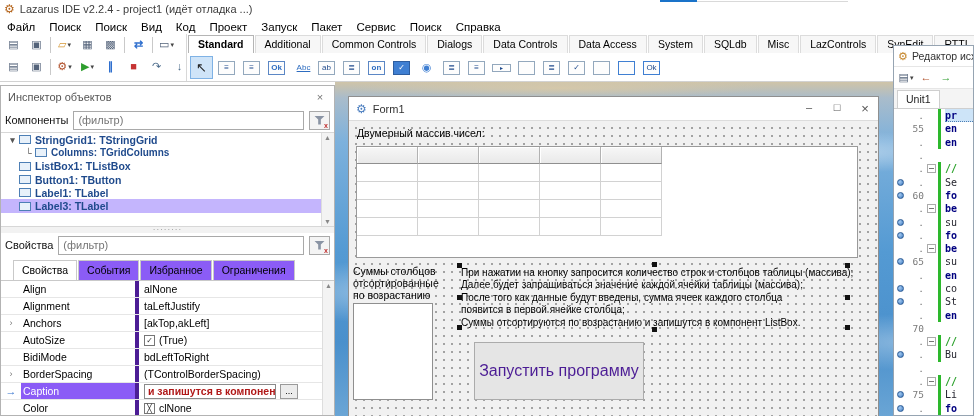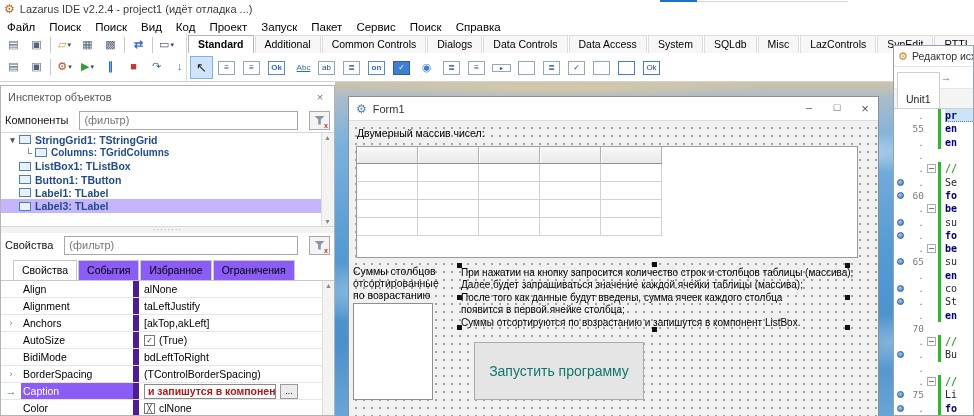--- a/index.html
+++ b/index.html
@@ -58,21 +58,21 @@
       radial-gradient(300px 14px at 35% 6px, rgba(216,201,168,.85), rgba(216,201,168,0) 70%),
       radial-gradient(220px 30px at 78% 70px, rgba(255,255,255,.45), rgba(255,255,255,0) 70%),
       radial-gradient(180px 45px at 8% 210px, rgba(255,255,255,.4), rgba(255,255,255,0) 70%),
       radial-gradient(200px 40px at 90% 260px, rgba(255,255,255,.35), rgba(255,255,255,0) 70%),
       linear-gradient(180deg,#cfc4a8 0px,#a9bccb 16px,#7db1dc 60px,#549ad3 170px,#4a90cc 260px,#6aa5d5 334px)}
 
   
   .inspector{position:absolute;left:0;top:85px;width:335px;height:331px;background:#fff;border:1px solid #b3b3b3;font-size:11px;overflow:hidden}
   .insp-h{height:22px;display:flex;align-items:center;padding:0 7px;color:#555;font-size:11px}
   .insp-h .close{margin-left:auto;color:#777;font-size:11px;width:14px;text-align:center}
-  .filter-row{display:flex;align-items:center;gap:11px;padding:0 4px;height:24px}
+  .filter-row{display:flex;align-items:center;gap:5px;padding:0 4px;height:24px}
   .filter-row label{font-size:11px;color:#111}
   .filter-row input{flex:1;height:19px;border:1px solid #a9a9a9;font-family:"Liberation Sans",sans-serif;font-size:11px;padding:0 4px;min-width:0}
   .fbtn{width:21px;height:19px;border:1px solid #a9a9a9;background:#f4f4f4;position:relative;display:flex;align-items:center;justify-content:center}
   .funnel{width:11px;height:9px;background:#8a94a4;clip-path:polygon(0 0,100% 0,62% 45%,62% 100%,38% 100%,38% 45%)}
   .fbtn::after{content:"x";position:absolute;right:1px;bottom:0;font-size:7px;color:#c03030;font-weight:bold}
 
   .tree{position:relative;height:95px;border-top:1px solid #d7d7d7;border-bottom:1px solid #d7d7d7;overflow:hidden}
   .ti{height:13.3px;display:flex;align-items:center;font-weight:bold;color:#1f4a8c;font-size:10.5px;padding-left:6px;width:calc(100% - 13px)}
   .ti.child{padding-left:22px;font-size:10px}
   .ti.sel{background:#c4b5fd}
@@ -86,21 +86,21 @@
   .splitter::after{content:"········";color:#999;font-size:8px;letter-spacing:1px}
 
   .ptabs{display:flex;height:24px;align-items:flex-end;padding-left:12px;border-bottom:1px solid #c9c9c9;background:#fff}
   .ptab{padding:3px 8px 4px 8px;font-size:10.5px;border:1px solid #c9c9c9;border-bottom:none;background:#8b5cf6;margin-right:1px}
   .ptab.active{background:#fff}
 
   .pgrid{position:relative;height:134px;overflow:hidden}
   .prow{display:flex;height:17px;border-bottom:1px solid #e6e6e6;align-items:center;font-size:10.5px;width:calc(100% - 12px)}
   .pg-g{width:20px;text-align:center;color:#777;font-size:9px;flex:none}
   .prow.sel .pg-g{color:#2f6fce;font-weight:bold;font-size:11px}
-  .pg-n{width:118px;flex:none;padding:0 2px;border-right:6px solid #4c1d95;height:100%;display:flex;align-items:center}
+  .pg-n{width:118px;flex:none;padding:0 2px;border-right:4px solid #4c1d95;height:100%;display:flex;align-items:center}
   .prow.sel .pg-n{background:#8b5cf6;color:#fff}
   .pg-v{flex:1;display:flex;align-items:center;gap:4px;padding-left:5px;overflow:hidden;height:100%}
   .cb,.cx{display:none;width:11px;height:11px;border:1px solid #767676;flex:none;align-items:center;justify-content:center;font-size:8px;color:#333;background:#fff}
   .cb.show,.cx.show{display:flex}
   .val{white-space:nowrap;overflow:hidden}
   .val.red{color:#b01818;font-weight:bold;border:1px solid #8a8a8a;background:#fff;padding:0 3px;height:15px;display:flex;align-items:center;max-width:132px}
   .pbtn{display:none;width:18px;height:15px;border:1px solid #9a9a9a;background:#ececec;font-size:9px;line-height:1;text-align:center;flex:none;align-items:center;justify-content:center}
   .pbtn.show{display:flex}
   .pg-sb{position:absolute;right:0;top:0;width:12px;height:100%;background:#f3f3f3;border-left:1px solid #ddd}
   .pg-sb::before{content:"▲";position:absolute;top:1px;left:2px;font-size:7px;color:#888}
@@ -124,30 +124,30 @@
   .hc{width:61px;height:17px;background:linear-gradient(#f7f7f7,#e9e9e9);border-right:1px solid #b2b2b2;border-bottom:1px solid #8f8f8f;box-shadow:inset 1px 1px 0 #fff;flex:none}
   .sg-r{display:flex}
   .cc{width:61px;height:18px;border-right:1px solid #d2d2d2;border-bottom:1px solid #d2d2d2;flex:none}
 
   .lbl-sums{position:absolute;left:4px;top:144px;line-height:12px;color:#000}
   .listbox{position:absolute;left:4px;top:182px;width:80px;height:97px;background:#fff;border:1px solid #8f8f8f}
 
   .desc{position:absolute;left:112px;top:146px;line-height:12.4px;font-size:10px;color:#000;white-space:nowrap}
   .handle{position:absolute;width:5px;height:5px;background:#111}
 
-  .runbtn{position:absolute;left:125px;top:221px;width:170px;height:58px;background:#e5e5e5;border:1px solid #ababab;display:flex;align-items:center;justify-content:center;font-size:14px;color:#0f766e}
+  .runbtn{position:absolute;left:125px;top:221px;width:170px;height:58px;background:#e5e5e5;border:1px solid #ababab;display:flex;align-items:center;justify-content:center;font-size:16px;color:#4c1d95}
 
   
   .editwin{position:absolute;left:893px;top:45px;width:81px;height:371px;background:#fff;border:1px solid #96a4b2;overflow:hidden}
   .ew-title{height:21px;display:flex;align-items:center;gap:4px;padding:0 4px;font-size:10.5px;color:#333;white-space:nowrap;overflow:hidden;border-bottom:1px solid #e6e6e6}
   .ew-icon{color:#c5862b;font-size:11px}
   .ew-tools{height:22px;display:flex;align-items:center;gap:2px;padding:0 3px;border-bottom:1px solid #e6e6e6}
   .ew-tools .tbi{width:18px;height:17px}
   .ew-tabs{height:20px;display:flex;align-items:flex-end;background:#f4f4f4;border-bottom:1px solid #cfcfcf;padding-left:3px}
-  .ew-tab{padding:20px 8px 3px 8px;background:#fff;border:1px solid #cfcfcf;border-bottom:none;font-size:10.5px;color:#222}
+  .ew-tab{padding:2px 8px 3px 8px;background:#fff;border:1px solid #cfcfcf;border-bottom:none;font-size:10.5px;color:#222}
   .code{height:306px;font-family:"DejaVu Sans Mono",monospace;font-size:10px;overflow:hidden}
   .cl{height:13.3px;display:flex;align-items:center;overflow:hidden}
   .bp{width:7px;height:7px;border-radius:50%;margin-left:3px;flex:none;visibility:hidden;background:radial-gradient(circle at 35% 35%,#a6ccf2,#3d79c0);border:1px solid #2a5a94}
   .bp.show{visibility:visible}
   .num{width:19px;text-align:right;color:#7a7a7a;font-size:9.5px;flex:none;margin-left:1px}
   .fold{width:9px;height:9px;margin-left:3px;border:1px solid #ababab;background:#fff;flex:none;visibility:hidden;position:relative}
   .fold.show{visibility:visible}
   .fold.show::after{content:"";position:absolute;left:1px;right:1px;top:3px;height:1px;background:#777}
   .bar{width:3px;height:100%;margin-left:2px;flex:none}
   .bar.show{background:#2db82d}

